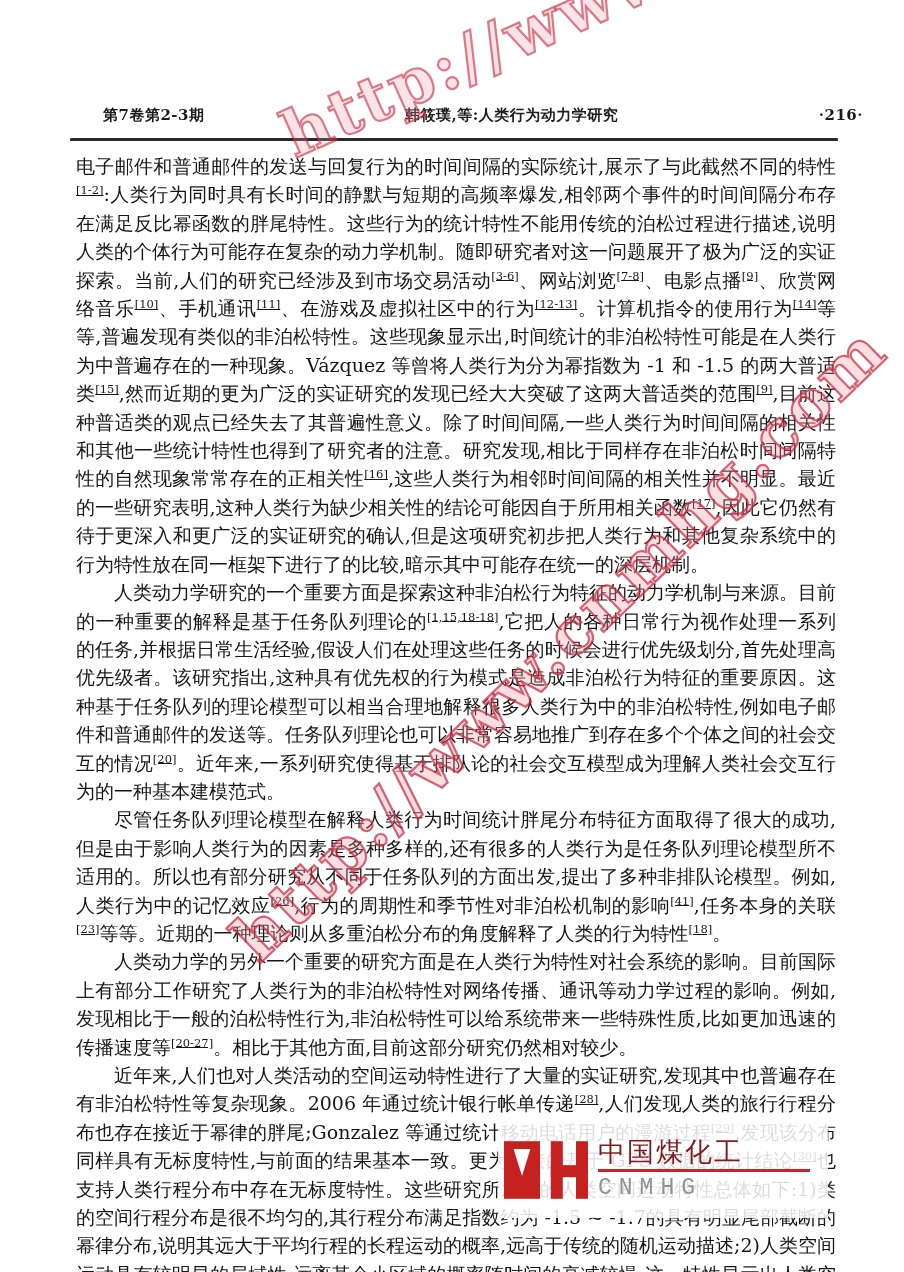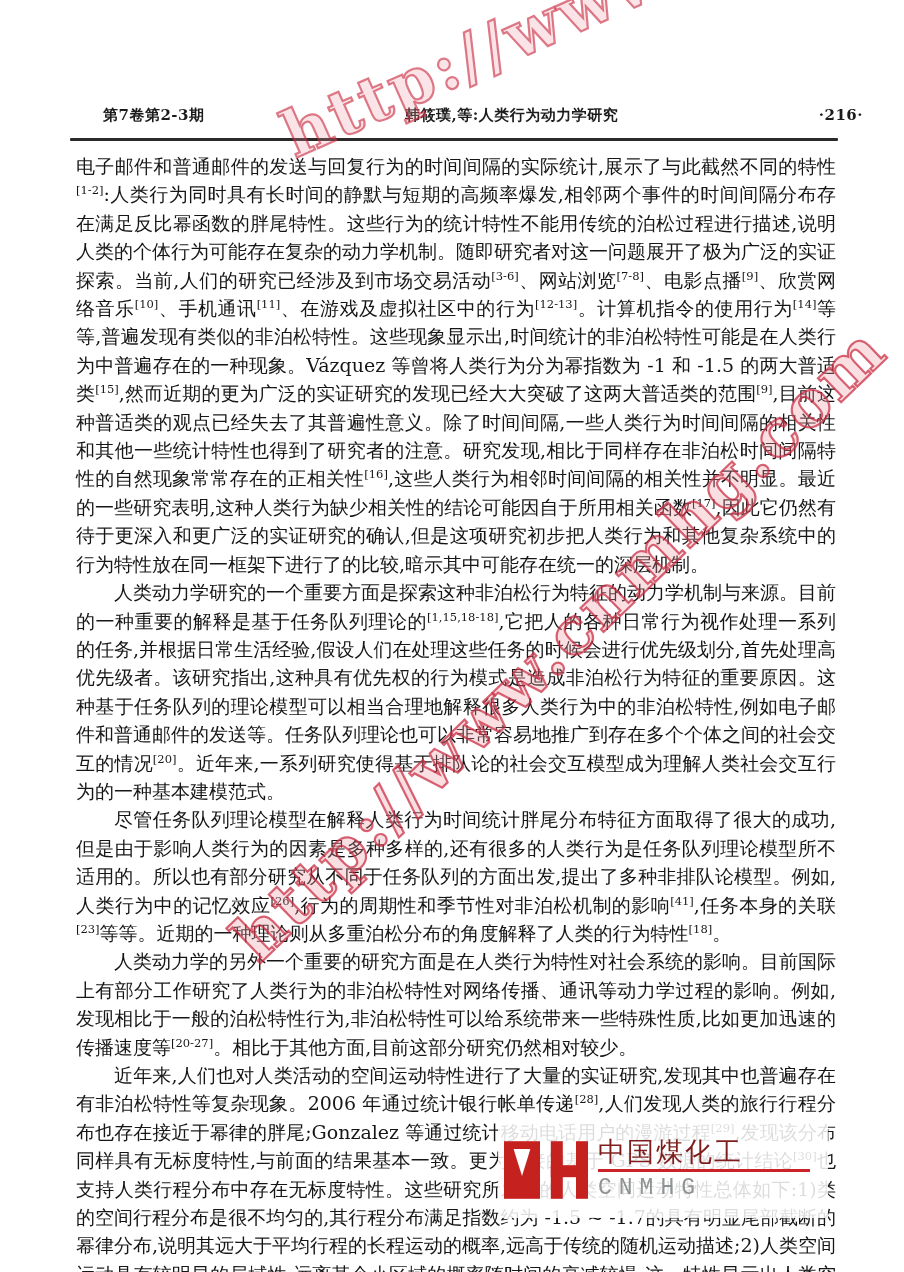--- a/index.html
+++ b/index.html
@@ -24,21 +24,21 @@
   
   .article{
     position:absolute;top:152px;left:76px;width:760px;
     font-size:19px;line-height:28.4px;text-align:justify;
     text-justify:inter-ideograph;color:#161616;
   }
   .article p.para{margin:0;}
   .article p.indent{text-indent:2em;}
   .article sup{
     font-size:11.5px;line-height:0;vertical-align:super;
-    letter-spacing:0;font-family:"DejaVu Serif","Liberation Serif",serif;
+    letter-spacing:0;font-family:"DejaVu Serif","Liberation Serif",serif;text-decoration:underline;
   }
   
   .watermark{
     position:absolute;white-space:nowrap;pointer-events:none;
     font-family:"DejaVu Serif","Liberation Serif",serif;
     font-weight:700;font-size:64px;letter-spacing:3px;
     color:rgba(238,150,160,0.30);
     -webkit-text-stroke:2.2px rgba(201,40,62,0.72);
     z-index:5;
   }

